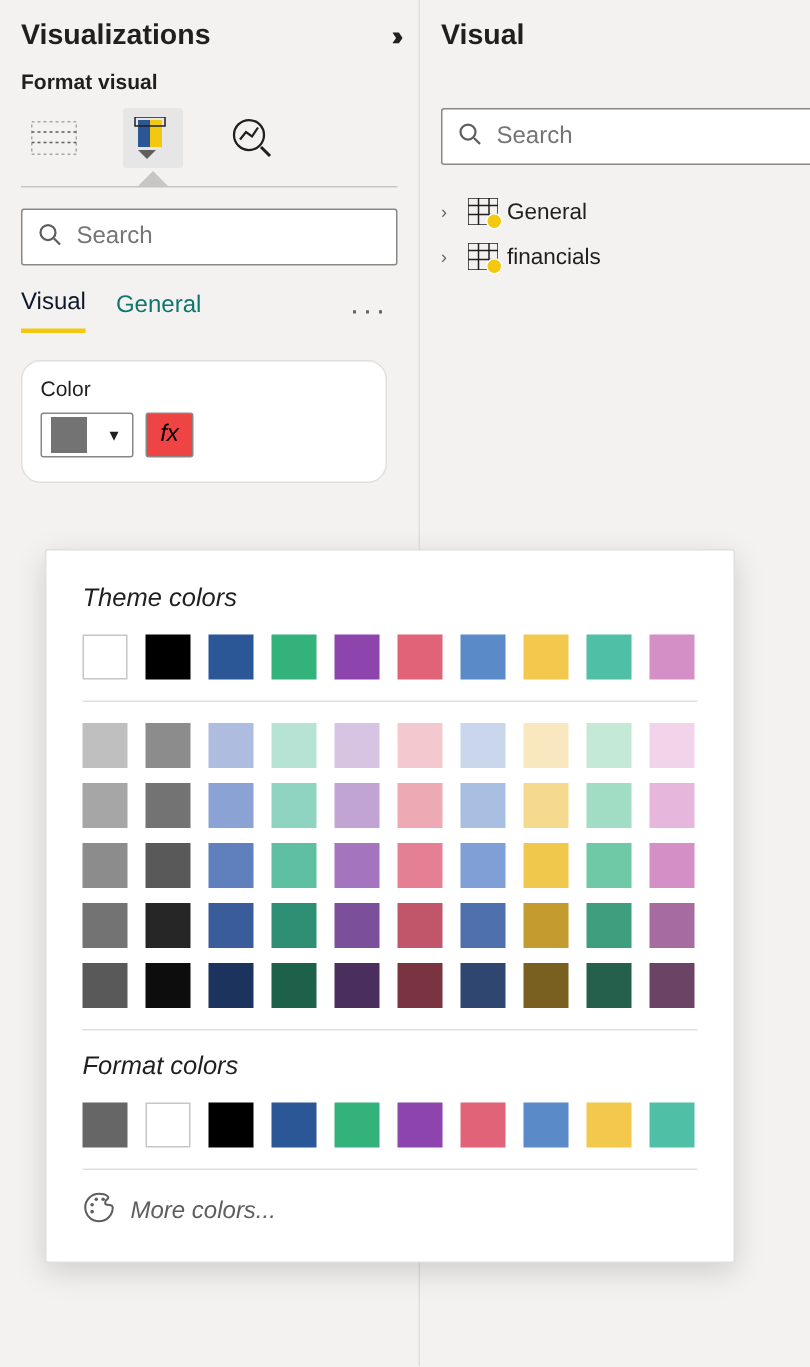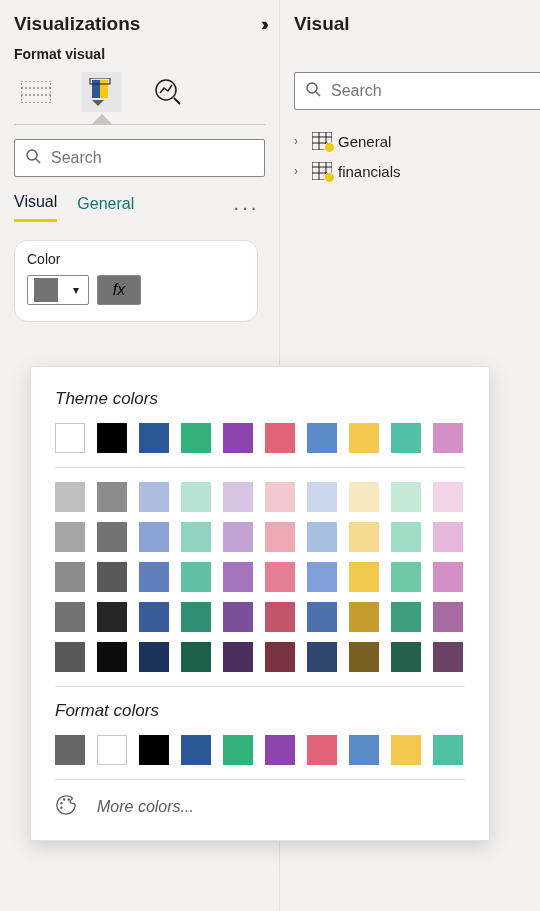--- a/index.html
+++ b/index.html
@@ -27,21 +27,21 @@
   .tabs { display:flex; align-items:center; gap:20px; margin-top:16px; }
   .tab { font-size:16px; color:#0f766e; padding-bottom:8px; cursor:pointer; }
   .tab.active { color:#0f172a; font-weight:400; border-bottom:3px solid #f2c811; }
   .tab-more { margin-left:auto; font-size:20px; color:#605e5c; letter-spacing:2px; cursor:pointer; padding-right:6px;}
   .card { margin-top:18px; background:#fff; border:1px solid #e1dfdd; border-radius:13px; padding:10px 12px 16px 12px; width:244px;}
   .card-label { font-size:14px; color:#201f1e; margin-bottom:8px;}
   .color-row { display:flex; gap:8px; align-items:center;}
   .color-dropdown { display:flex; align-items:center; border:1px solid #8a8886; height:30px; border-radius:2px; background:#fff; cursor:pointer;}
   .swatch-current { width:24px; height:24px; background:#737373; margin:0 6px;}
   .dd-caret { width:24px; text-align:center; color:#201f1e; font-size:12px;}
-  .fx-btn { width:44px; height:30px; border:1px solid #8a8886; border-radius:2px; background:#737373; display:flex; align-items:center; justify-content:center; font-style:italic; font-family:"Times New Roman",serif; font-size:16px; cursor:pointer;}
+  .fx-btn { width:32px; height:30px; border:1px solid #8a8886; border-radius:2px; background:#ef4444; display:flex; align-items:center; justify-content:center; font-style:italic; font-family:"Times New Roman",serif; font-size:16px; cursor:pointer;}
   
   .fields-search { margin-top:32px; }
   .field-list { margin-top:16px; }
   .field-item { display:flex; align-items:center; gap:6px; height:30px; cursor:pointer; color:#201f1e; font-size:15px;}
   .field-chevron { font-size:12px; color:#605e5c; width:12px;}
   .table-icon { position:relative; width:20px; height:18px; }
   .table-icon svg { width:20px; height:18px; }
   .yellow-dot { position:absolute; right:-3px; bottom:-3px; width:11px; height:11px; border-radius:50%; background:#f2c811; border:1px solid #fff;}
   
   .flyout {
@@ -49,21 +49,21 @@
     border:1px solid #e1dfdd; box-shadow:0 6px 20px rgba(0,0,0,0.15); padding:22px 24px 20px 24px;
     border-radius:2px;
     font-style:italic;
   }
   .flyout-section-title { font-size:17px; color:#201f1e; margin-bottom:14px;}
   .swatch-row { display:flex; gap:12px; }
   .swatch-grid { display:flex; flex-direction:column; gap:10px; margin-top:0;}
   .sw { width:30px; height:30px; cursor:pointer; }
   .sw.bordered { border:1px solid #c8c6c4; }
   .hr { height:1px; background:#e1dfdd; margin:14px 0;}
-  .more-row { display:flex; align-items:center; gap:20px; margin-top:6px; cursor:pointer; color:#605e5c; font-size:16px;}
+  .more-row { display:flex; align-items:center; gap:10px; margin-top:6px; cursor:pointer; color:#605e5c; font-size:16px;}
   .palette-icon svg { width:22px; height:22px; }
 </style>
 </head>
 <body>
 
 <div class="panels">
 
   <div class="panel viz-panel">
     <div class="panel-header">
       <div class="panel-title">Visualizations</div>

